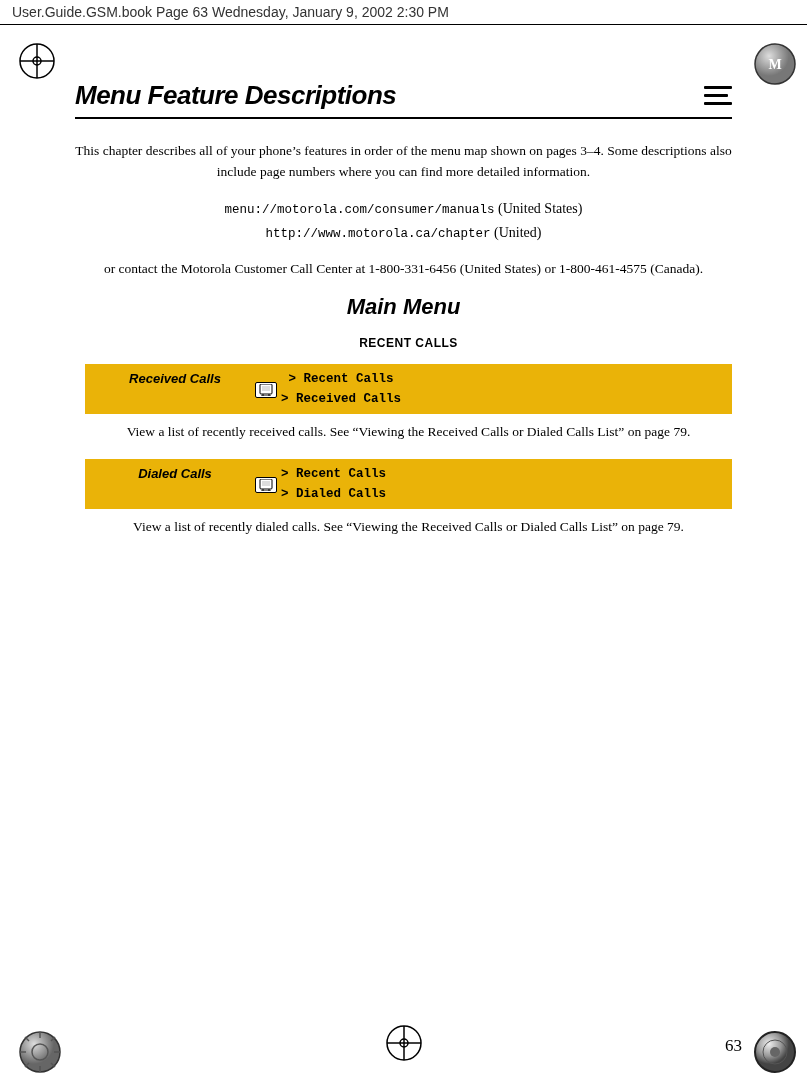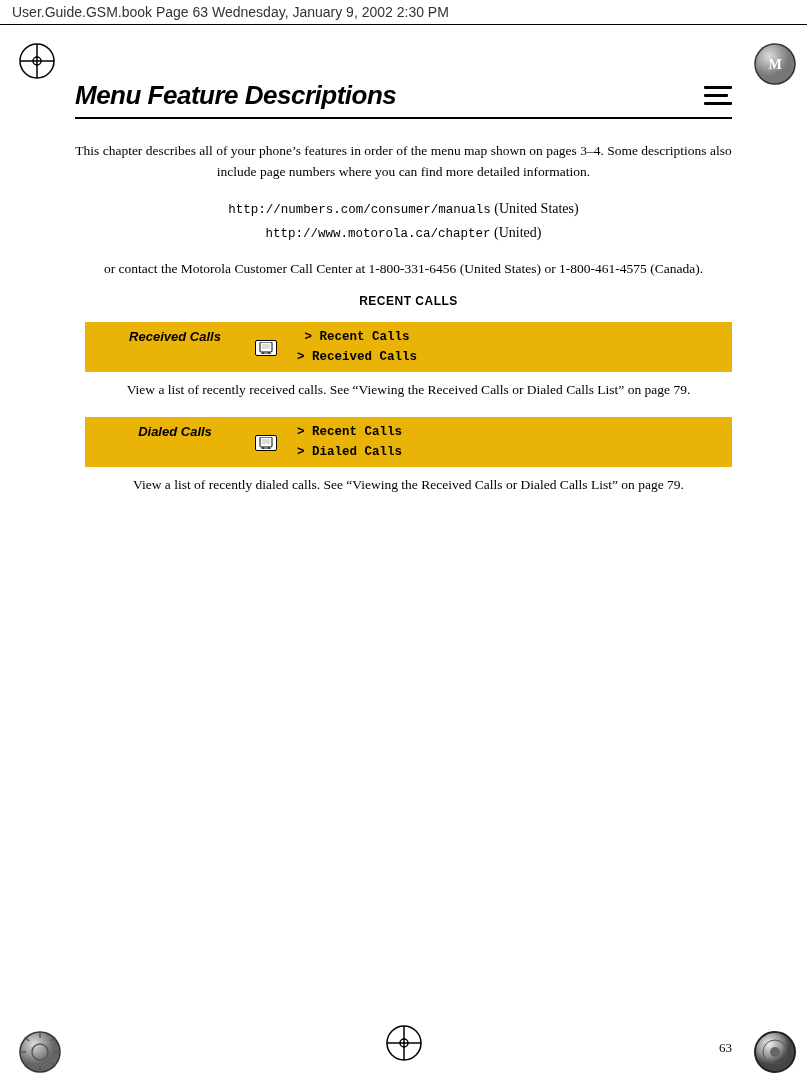--- a/index.html
+++ b/index.html
@@ -132,21 +132,21 @@
       font-weight: bold;
       font-style: italic;
       font-family: Arial, Helvetica, sans-serif;
       min-width: 160px;
       padding-top: 2px;
     }
 
     .feature-path {
       display: flex;
       align-items: center;
-      gap: 20px;
+      gap: 4px;
     }
 
     .phone-icon {
       width: 22px;
       height: 16px;
       border: 1.5px solid #000;
       border-radius: 2px;
       display: flex;
       align-items: center;
       justify-content: center;
@@ -167,22 +167,22 @@
       font-size: 13.5px;
       line-height: 1.55;
       margin-left: 10px;
       margin-bottom: 16px;
     }
 
     
     .page-number {
       position: absolute;
       bottom: 32px;
-      right: 75px;
-      font-size: 13px;
+      right: 65px;
+      font-size: 17px;
     }
 
     
     .bottom-center-cross {
       position: absolute;
       bottom: 22px;
       left: 50%;
       transform: translateX(-50%);
     }
   </style>
@@ -271,29 +271,30 @@
       <span></span>
       <span></span>
       <span></span>
     </div>
   </div>
 
   <p class="body-text">This chapter describes all of your phone’s features in order of the menu map shown on pages 3–4. Some descriptions also include page numbers where you can find more detailed information.</p>
 
   <div class="url-block">
     <div>
-      <span class="mono">http://numbers.com/consumer/manuals</span><span> (United States)</span>
+      <span class="mono">menu://motorola.com/consumer/manuals</span><span> (United States)</span>
     </div>
     <div>
       <span class="mono">http://www.motorola.ca/chapter</span><span> (United)</span>
     </div>
   </div>
 
   <p class="body-text">or contact the Motorola Customer Call Center at 1-800-331-6456 (United States) or 1-800-461-4575 (Canada).</p>
 
+  <h2 class="section-heading">Main Menu</h2>
 
   <div class="subsection-label">Recent Calls</div>
 
   <div class="feature-row">
     <div class="feature-name">Received Calls</div>
     <div class="feature-path">
       <div class="phone-icon">
         <svg width="14" height="12" viewBox="0 0 14 12">
           <rect x="1" y="0" width="12" height="10" rx="1" fill="none" stroke="#000" stroke-width="1"></rect>
           <line x1="4" y1="10" x2="4" y2="12" stroke="#000" stroke-width="1"></line>

